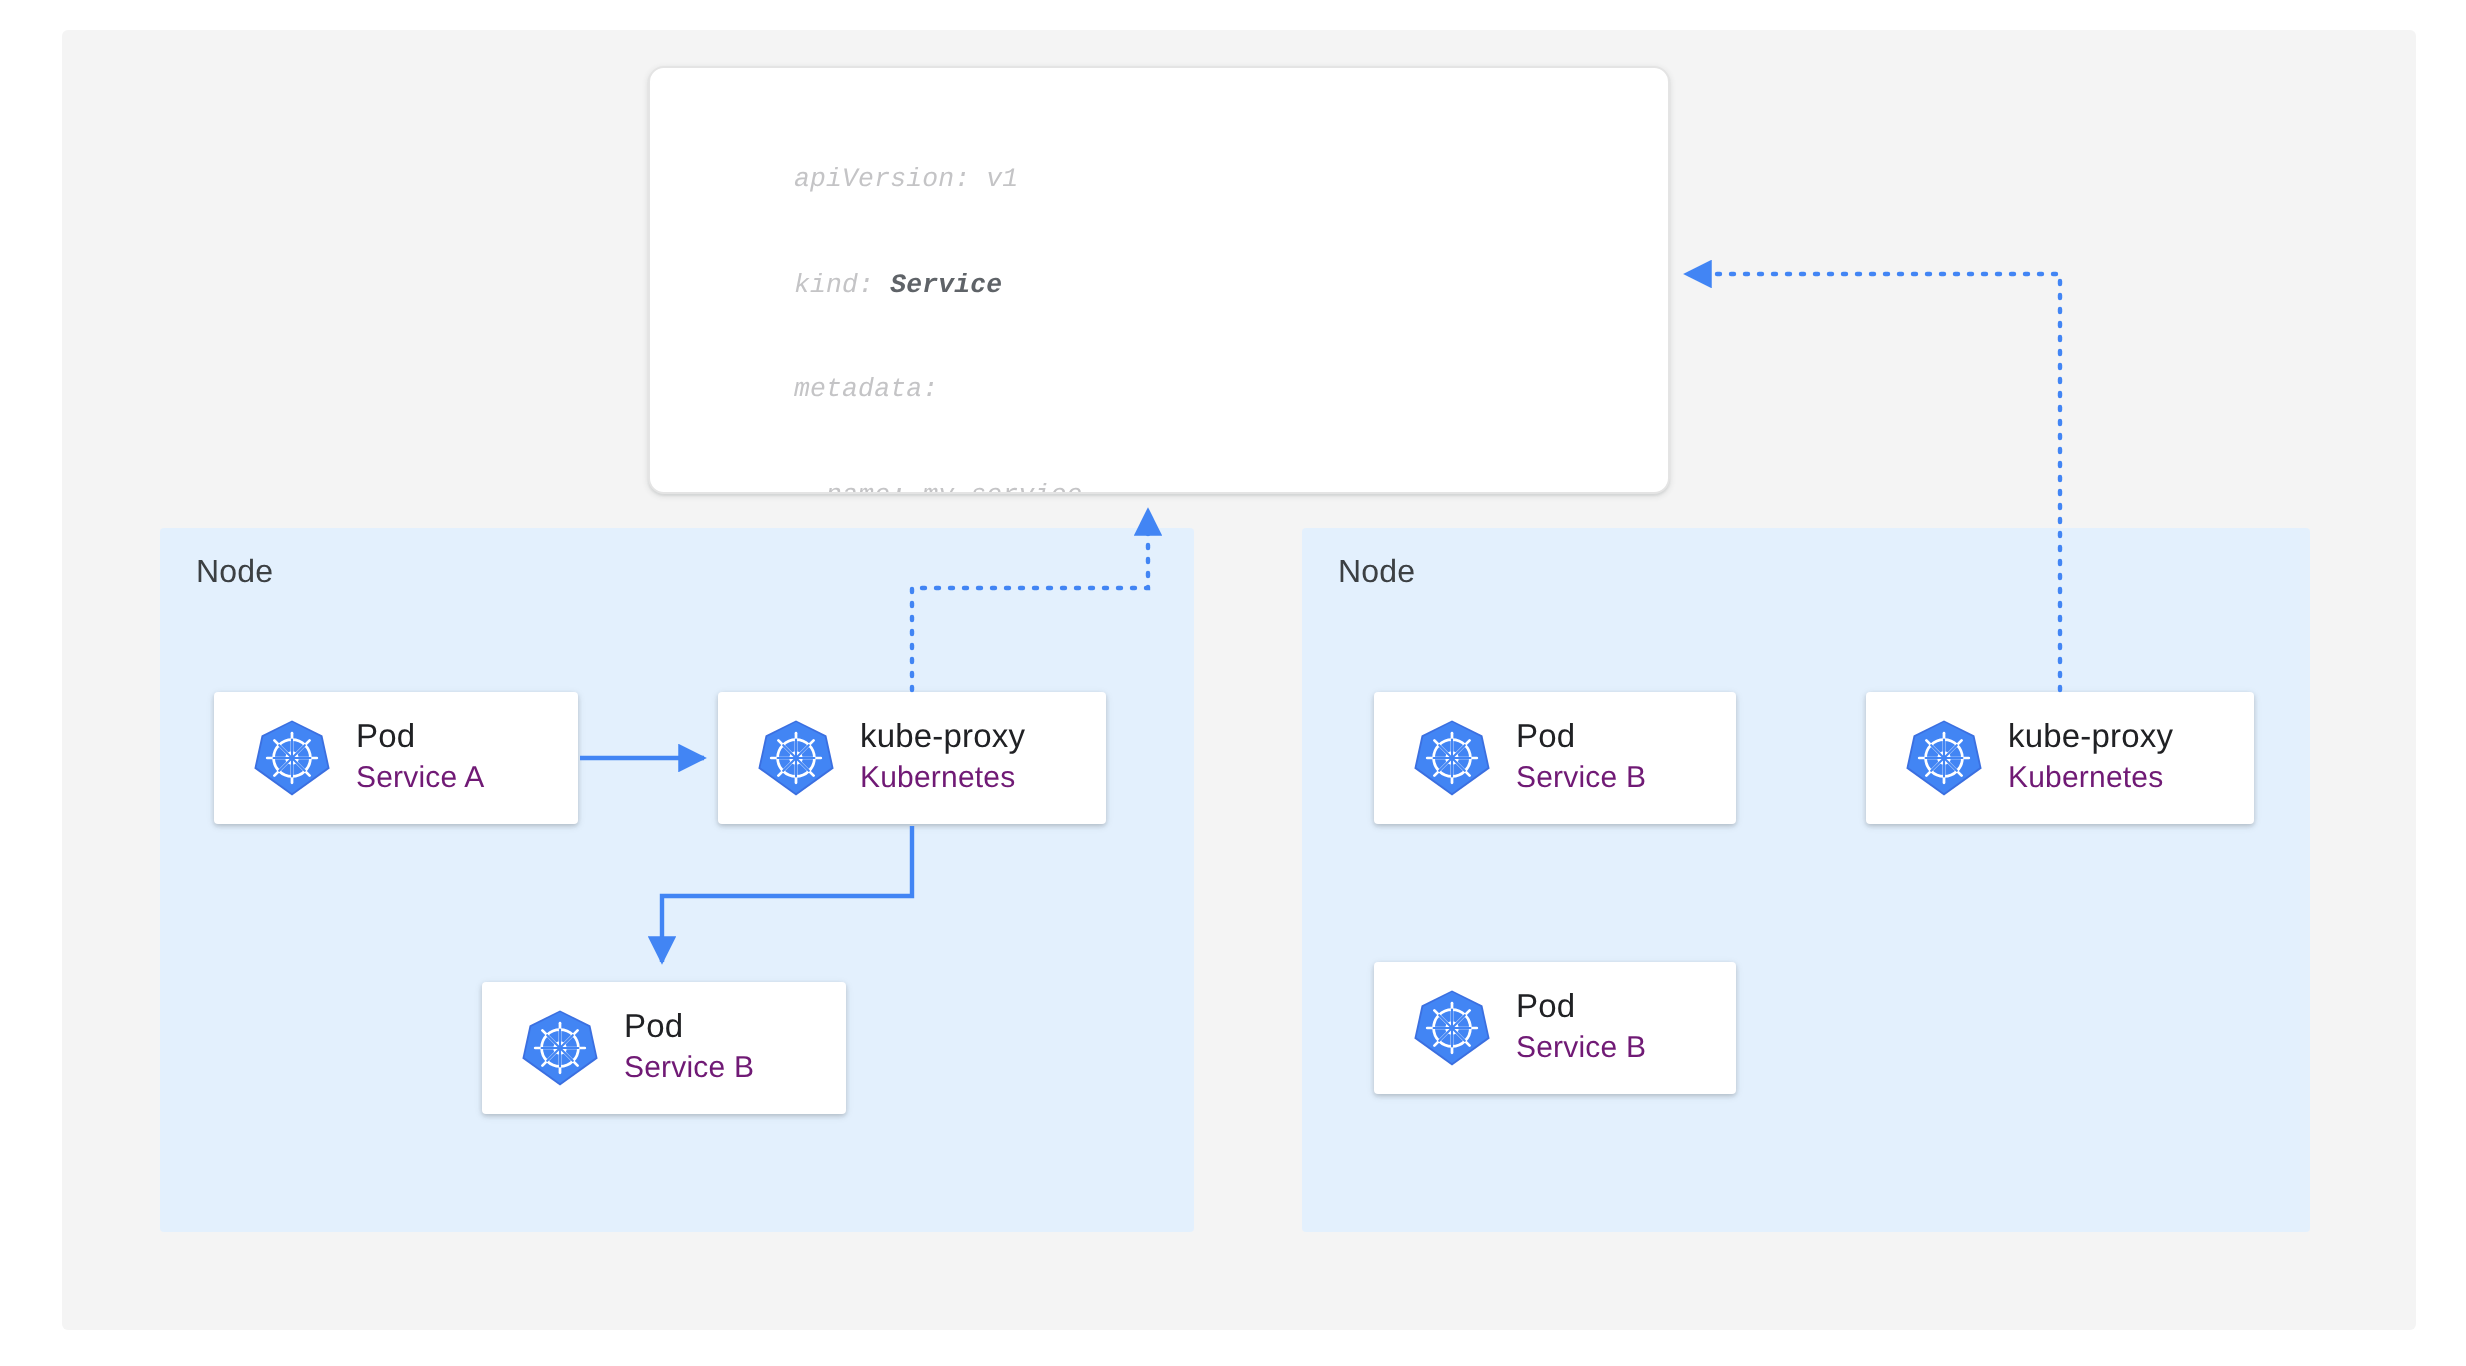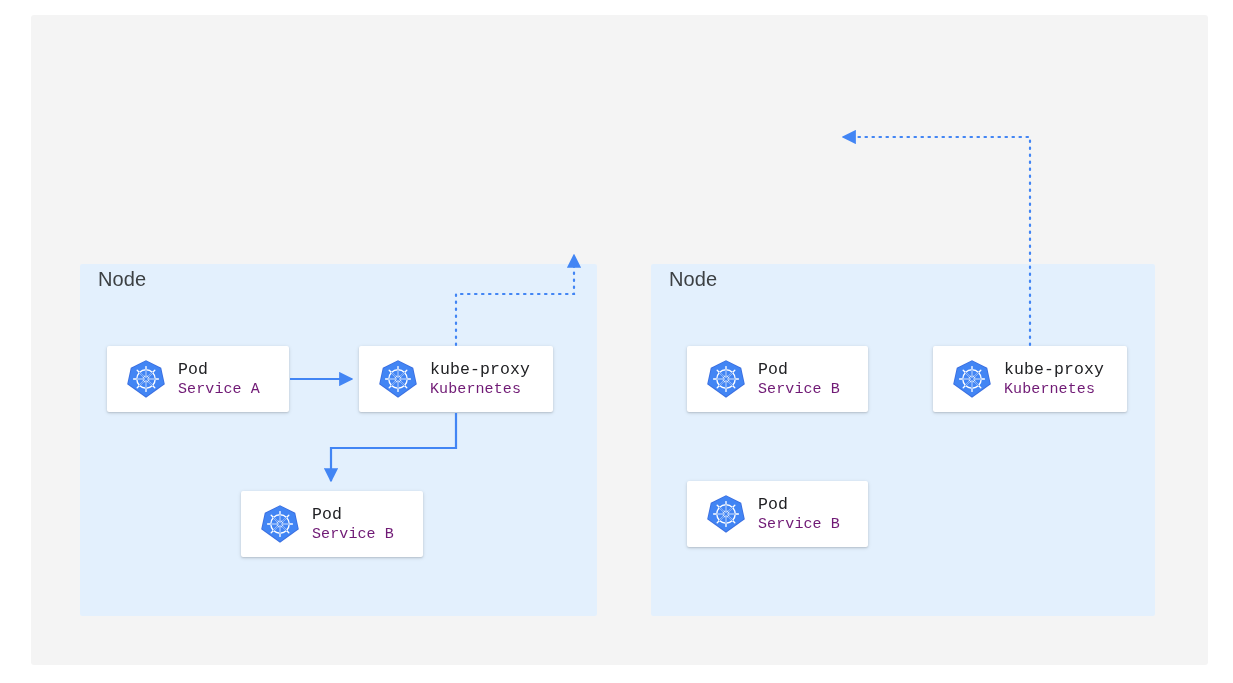--- a/index.html
+++ b/index.html
@@ -71,34 +71,33 @@
     position: absolute;
     background: #e3f0fd;
     border-radius: 2px;
   }
   #node-left  { left: 80px;  top: 264px; width: 517px; height: 352px; }
   #node-right { left: 651px; top: 264px; width: 504px; height: 352px; }
 
   .node-label {
     position: absolute;
     left: 18px;
-    top: 4px;
-    font-size: 20px;
+    top: 14px;
+    font-size: 16px;
     color: #3c4043;
     letter-spacing: 0.1px;
   }
 
   
   .card {
     position: absolute;
     background: #ffffff;
     border-radius: 2px;
     box-shadow: 0 1px 2px rgba(60,64,67,0.22), 0 1px 4px rgba(60,64,67,0.10);
     box-sizing: border-box;
-    font-family: Liberation Mono, monospace;
   }
   .card .k8s-logo {
     position: absolute;
     left: 19px;
     top: 50%;
     transform: translateY(-50%);
     width: 40px;
     height: 40px;
   }
   .card .card-text {
@@ -141,20 +140,35 @@
     pointer-events: none;
   }
 </style>
 </head>
 <body>
 
 <div id="stage">
 
   <div class="canvas"></div>
 
+  <div class="yaml-card">
+    <div class="yaml-body">
+      <span class="yaml-line"><span>apiVersion: v1</span></span>
+      <span class="yaml-line"><span>kind: </span><b>Service</b></span>
+      <span class="yaml-line"><span>metadata:</span></span>
+      <span class="yaml-line"><span>  name: my-service</span></span>
+      
+      
+      
+      
+      
+      
+      
+    </div>
+  </div>
 
   <div class="node-panel" id="node-left">
     <span class="node-label">Node</span>
   </div>
 
   <div class="node-panel" id="node-right">
     <span class="node-label">Node</span>
   </div>
 
   <div class="card" id="card-pod-a">

